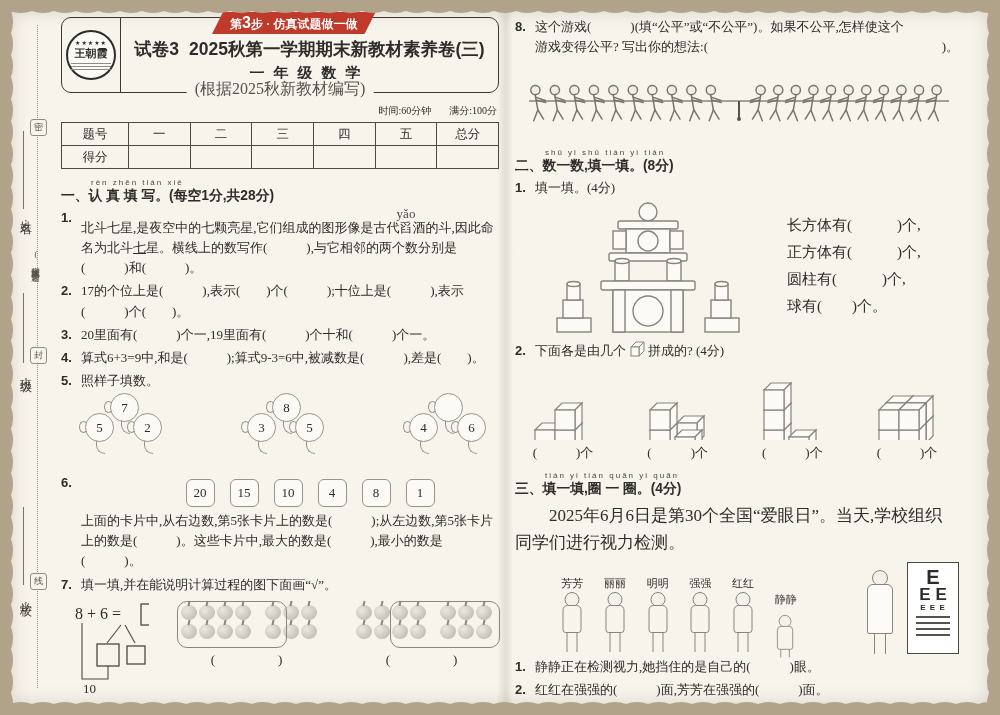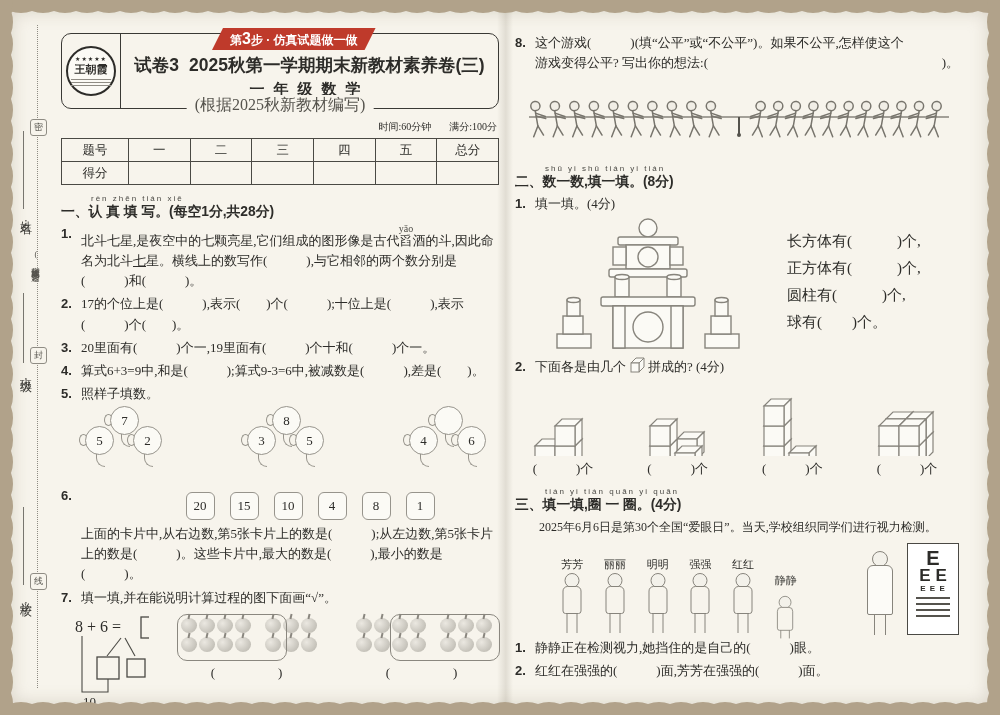--- a/index.html
+++ b/index.html
@@ -14,21 +14,21 @@
   
   .seal-line{position:absolute;left:26px;top:14px;bottom:16px;width:0;border-left:1.4px dotted #8f8c84;}
   .vlabel{position:absolute;left:6px;writing-mode:vertical-rl;text-orientation:upright;
           font-size:12px;letter-spacing:2px;color:#3a3935;}
   .vrule{position:absolute;left:12px;width:0;border-left:1px solid #77756e;}
   .seal-note{position:absolute;left:19px;writing-mode:vertical-rl;text-orientation:upright;
              font-size:8.5px;color:#55534d;letter-spacing:1px;}
   .seal-badge{position:absolute;left:19px;width:15px;height:15px;border:1px solid #8f8c84;border-radius:3px;
               background:#f7f4ec;font-size:9px;line-height:15px;text-align:center;color:#55534d;}
   
-  .page{position:absolute;top:22px;}
+  .page{position:absolute;top:6px;}
   .page-left{left:50px;width:438px;}
   .page-right{left:504px;width:444px;}
   .fold{position:absolute;left:486px;top:0;bottom:0;width:16px;
         background:linear-gradient(90deg,rgba(0,0,0,0) 0%,rgba(90,80,60,.14) 55%,rgba(0,0,0,0) 100%);}
   
   .head-box{position:relative;border:1.6px solid #3a3935;border-radius:10px;height:74px;display:flex;}
   .banner{position:absolute;left:150px;top:-6px;height:22px;padding:0 18px;background:#bf3a2b;
           color:#fff;font-family:"Liberation Sans",sans-serif;font-weight:bold;font-size:12px;
           line-height:22px;clip-path:polygon(11px 0,100% 0,calc(100% - 11px) 100%,0 100%);}
   .banner b{font-size:16px;}
@@ -50,21 +50,21 @@
   table.score{border-collapse:collapse;width:100%;table-layout:fixed;}
   table.score td{border:1.2px solid #4a4944;height:20px;text-align:center;font-size:12.5px;}
   table.score td:first-child{width:64px;}
   
   .sec-head{margin-top:9px;}
   .pinyin{font-size:8px;color:#4a4944;margin-left:30px;letter-spacing:2px;line-height:9px;font-family:"Liberation Sans",sans-serif;}
   .sec-title{font-family:"Liberation Sans",sans-serif;font-weight:bold;font-size:13.8px;line-height:18px;}
   .q{display:flex;margin-top:3px;font-size:13px;line-height:1.55;}
   .q-num{flex:0 0 20px;font-family:"Liberation Sans",sans-serif;font-weight:bold;}
   .q-body{flex:1;}
-  ruby rt{font-size:10px;color:#4a4944;}
+  ruby rt{font-size:13px;color:#4a4944;}
   .ul{text-decoration:underline;}
   
   .bird-row{display:flex;justify-content:space-between;padding:2px 4px 0 16px;height:74px;}
   .bird-group{position:relative;width:94px;}
   .chick{position:absolute;width:27px;height:27px;border:1.4px solid #97948c;border-radius:50%;
          background:#fbfaf5;font-size:13px;display:flex;align-items:center;justify-content:center;}
   .chick::before{content:"";position:absolute;left:-7px;top:7px;width:7px;height:10px;border:1.3px solid #97948c;
                  border-radius:50%;border-right-color:transparent;}
   .chick::after{content:"";position:absolute;left:10px;bottom:-13px;width:8px;height:12px;
                 border-left:1.3px solid #97948c;border-bottom:1.3px solid #97948c;border-radius:0 0 0 9px;}
@@ -90,21 +90,21 @@
   
   .tug{margin:2px 0 0 6px;}
   
   .castle-row{display:flex;margin-top:2px;}
   .shape-list{font-size:15px;line-height:27px;margin:12px 0 0 34px;}
   .cube-icon{display:inline-block;vertical-align:-2px;margin:0 3px;}
   .cube-figs{display:flex;justify-content:space-between;padding:2px 14px 0 10px;}
   .cube-cell{text-align:center;}
   .cube-cap{font-size:13px;margin-top:0px;}
   
-  .intro{font-size:12px;line-height:1.6;margin-top:4px;text-indent:2em;}
+  .intro{font-size:17px;line-height:1.6;margin-top:4px;text-indent:2em;}
   .queue-row{display:flex;align-items:flex-end;margin:6px 0 2px 36px;}
   .kid{width:47px;text-align:center;}
   .kid-name{font-size:11px;color:#2d2c29;}
   .kid-fig{position:relative;height:62px;margin-top:1px;}
   .kid-fig::before{content:"";position:absolute;top:0;left:50%;transform:translateX(-50%);
         width:13px;height:13px;border:1.3px solid #87847c;border-radius:50%;background:#f3f1ea;}
   .kid-fig::after{content:"";position:absolute;top:13px;left:50%;transform:translateX(-50%);
         width:17px;height:26px;border:1.3px solid #87847c;border-radius:5px 5px 3px 3px;background:#f7f4ec;}
   .kid-legs{position:absolute;top:40px;left:50%;transform:translateX(-50%);width:9px;height:20px;
         border-left:1.4px solid #87847c;border-right:1.4px solid #87847c;}

